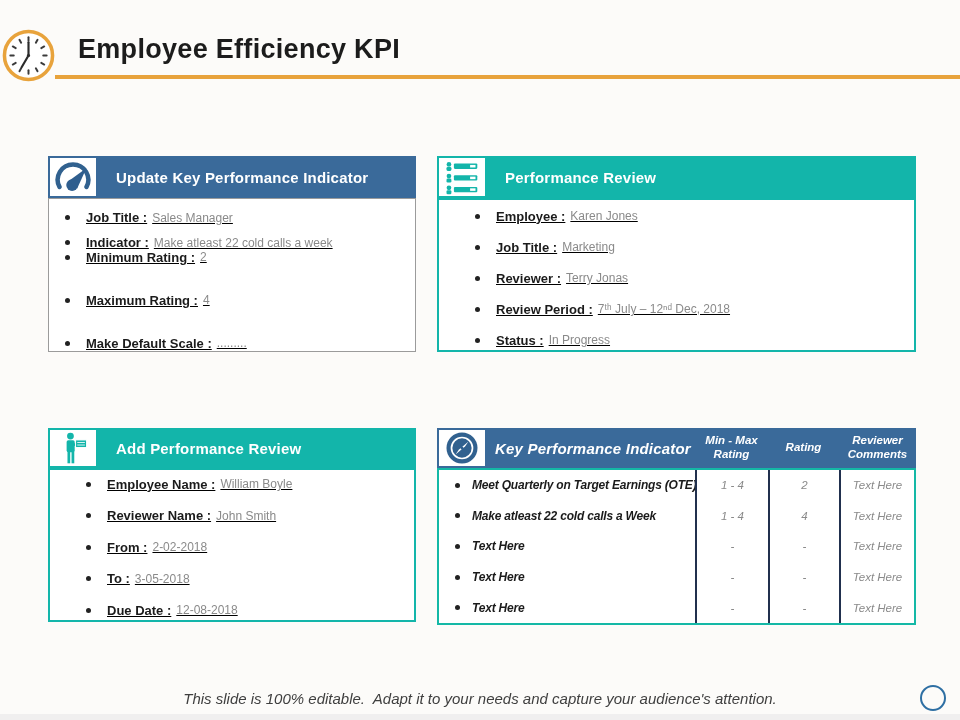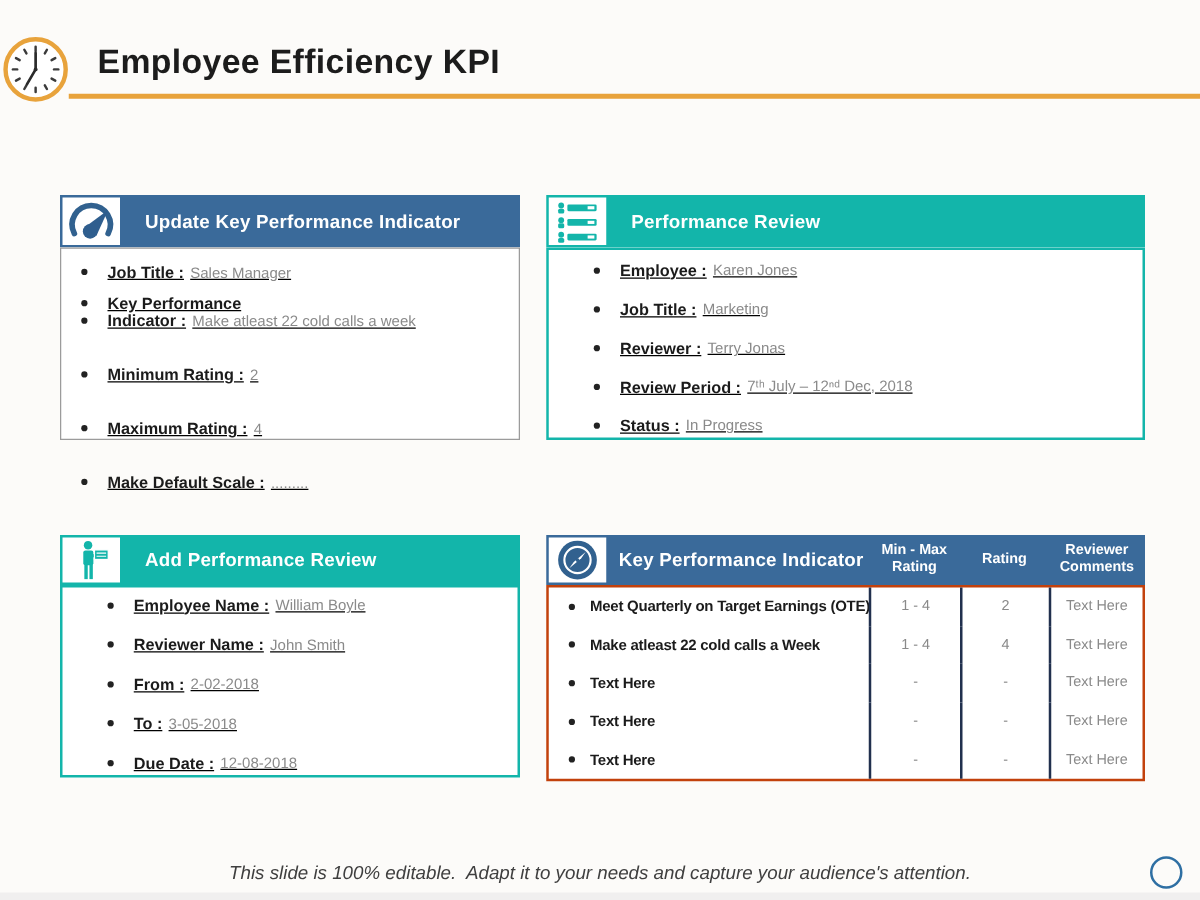--- a/index.html
+++ b/index.html
@@ -50,27 +50,27 @@
   .p-review .item:nth-child(1){margin-top:8px;}
 
   
   .p-add{left:48px;top:428px;width:368px;height:194px;}
   .p-add .panel-header{height:40px;}
   .p-add .panel-body{height:154px;}
   .p-add .item{margin-top:15.5px;}
   .p-add .item:nth-child(1){margin-top:6px;}
 
   
-  .p-table{left:437px;top:428px;width:479px;height:144px;}
+  .p-table{left:437px;top:428px;width:479px;height:144px;font-style:italic;}
   .p-table .panel-header{height:40px;display:grid;grid-template-columns:258px 73px 71px 77px;}
   .th-first{display:flex;align-items:stretch;}
   .p-table .panel-title{margin-left:8px;}
   .th{display:flex;align-items:center;justify-content:center;text-align:center;
       font-size:11.5px;font-weight:700;line-height:1.18;padding:0 4px;}
-  .tbody{border:2px solid #c2410c;background:#fff;height:157px;display:flex;flex-direction:column;}
+  .tbody{border:2px solid #14b8a6;background:#fff;height:157px;display:flex;flex-direction:column;}
   .trow{display:grid;grid-template-columns:256px 73px 71px 75px;height:31.4px;}
   .td-kpi{display:flex;align-items:center;padding-left:16px;}
   .td-kpi .dot{margin-right:12px;}
   .td-kpi .lbl{font-size:12px;letter-spacing:-.2px;}
   .td{display:flex;align-items:center;justify-content:center;font-size:11.5px;color:var(--value-gray);
       border-left:2px solid var(--divider-navy);}
 
   
   .footer-note{position:absolute;left:0;top:690px;width:960px;text-align:center;
       font-size:15px;font-style:italic;color:#3F3F3F;white-space:pre;}
@@ -119,25 +119,20 @@
       <div class="panel-title">Update Key Performance Indicator</div>
     </div>
     <div class="panel-body body-gray">
       <div class="item">
           <span class="dot"></span>
           <span class="lbl">Job Title :</span>
           <span class="val">Sales Manager</span>
         </div>
       <div class="item">
           <span class="dot"></span>
-          <span class="lbl">Key Performance</span>
-          <span class="val"></span>
-        </div>
-      <div class="item">
-          <span class="dot"></span>
           <span class="lbl">Indicator :</span>
           <span class="val">Make atleast 22 cold calls a week</span>
         </div>
       <div class="item">
           <span class="dot"></span>
           <span class="lbl">Minimum Rating :</span>
           <span class="val">2</span>
         </div>
       <div class="item">
           <span class="dot"></span>

